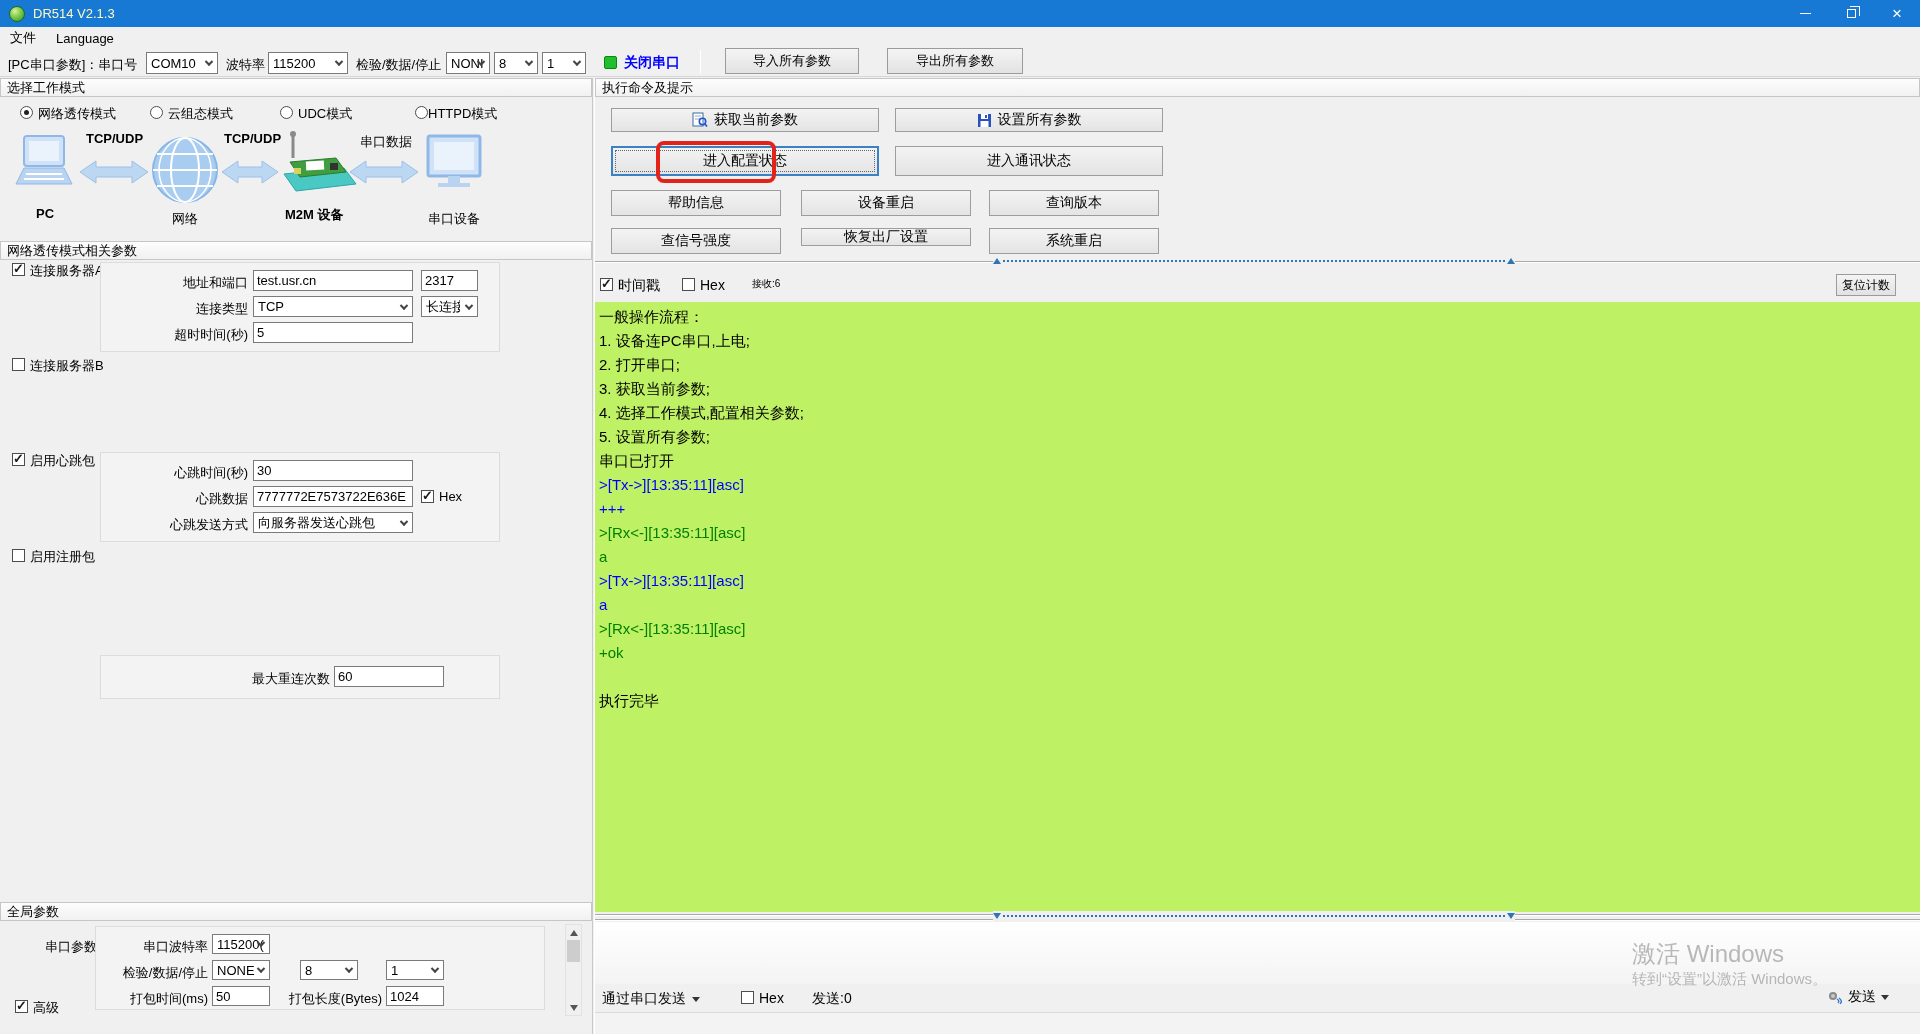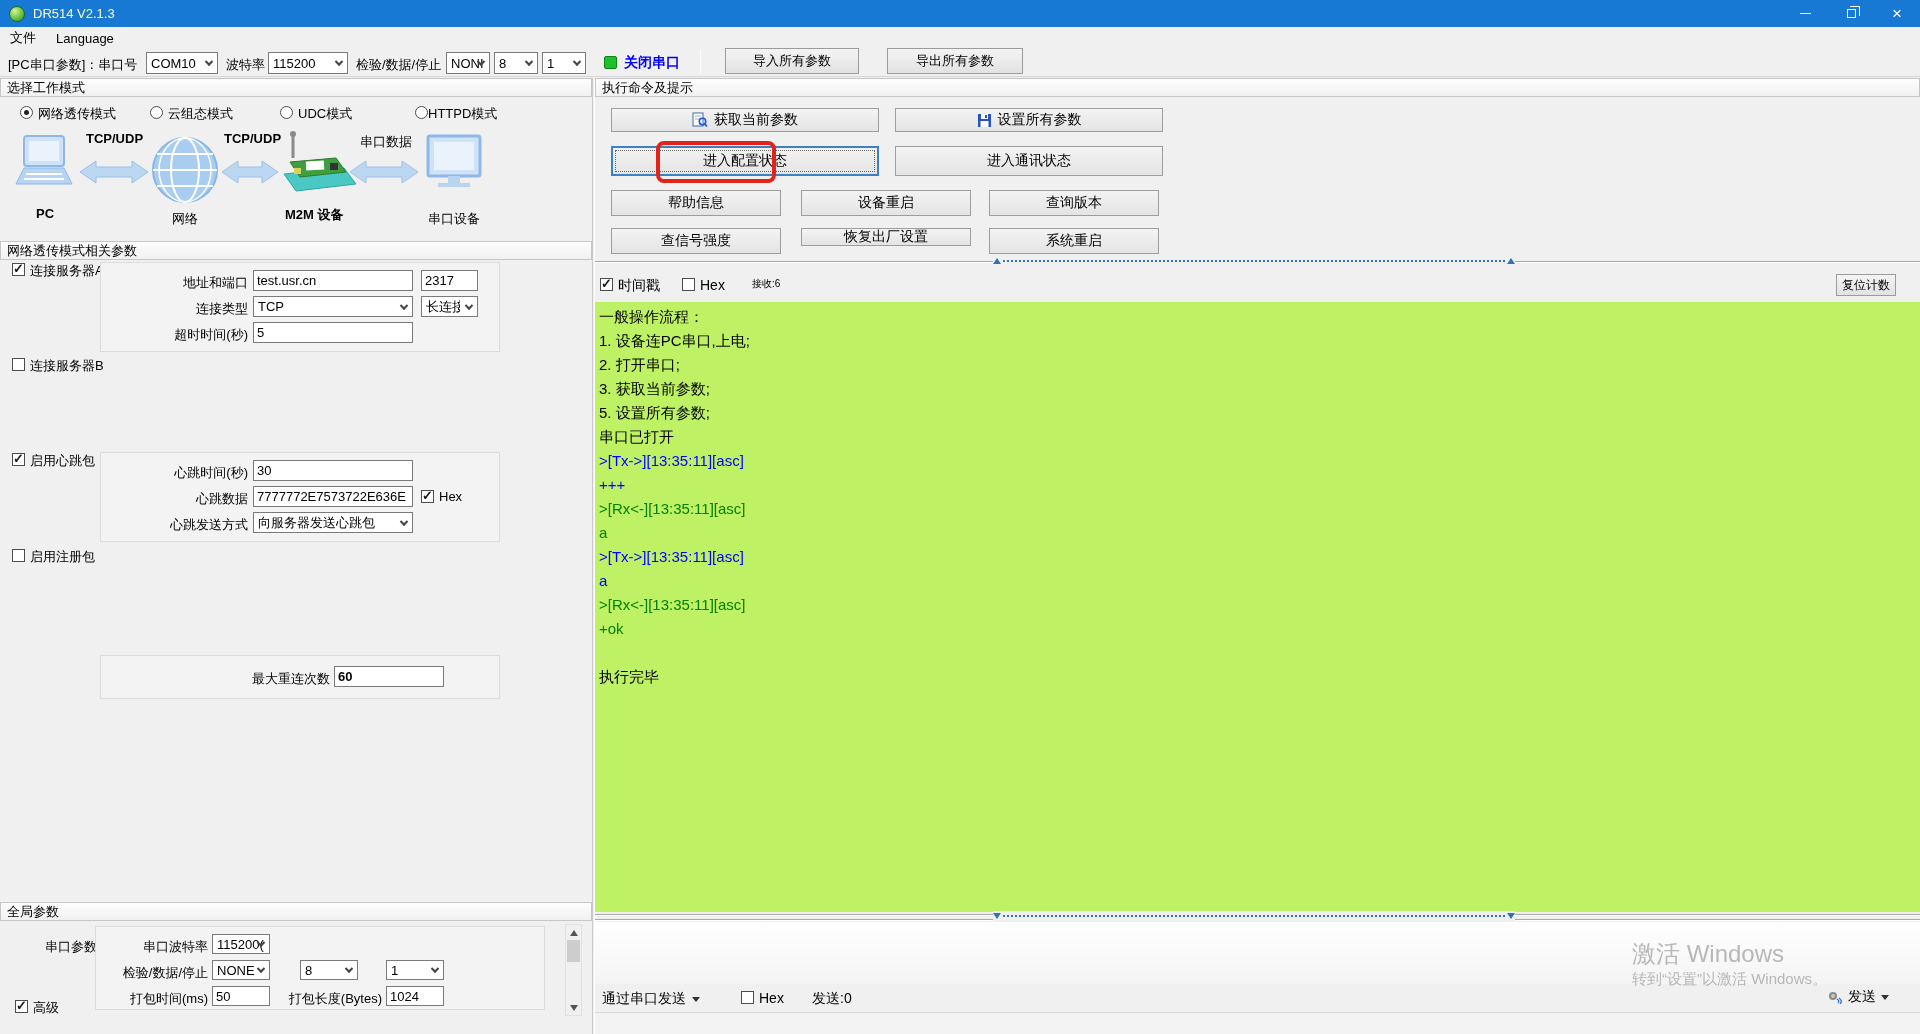--- a/index.html
+++ b/index.html
@@ -231,21 +231,21 @@
 <div class="combo" style="left:253px; top:512px; width:160px; height:21px;">
   <span class="val">向服务器发送心跳包</span>
     <span class="chev"></span>
 </div>
 
 <div class="cb" style="left:12px; top:549px;"></div>
 <div class="abs" style="left:30px; top:548px;">启用注册包</div>
 
 <div class="abs gbox" style="left:100px; top:655px; width:400px; height:44px;"></div>
 <div class="abs lblr" style="left:150px; top:670px; width:180px;">最大重连次数</div>
-<div class="abs input" style="left:334px; top:666px; width:110px; height:21px;font-weight:bold;">60</div>
+<div class="abs input" style="left:334px; top:666px; width:110px; height:21px;">60</div>
 
 <div class="abs strip" style="left:0; top:902px; width:592px; height:19px;">全局参数</div>
 <div class="abs" style="left:45px; top:938px;">串口参数</div>
 <div class="abs gbox" style="left:95px; top:926px; width:450px; height:84px;"></div>
 <div class="abs lblr" style="left:100px; top:938px; width:108px;">串口波特率</div>
 <div class="combo" style="left:212px; top:934px; width:58px; height:20px;">
   <span class="val">115200(</span>
     <span class="chev"></span>
 </div>
 <div class="abs lblr" style="left:100px; top:964px; width:108px;">检验/数据/停止</div>
@@ -323,20 +323,21 @@
 <div class="cb" style="left:682px; top:278px;"></div>
 <div class="abs" style="left:700px; top:277px; font-size:14px;">Hex</div>
 <div class="abs" style="left:752px; top:277px; font-size:10px;">接收:6</div>
 <div class="abs pushbtn" style="left:1836px; top:274px; width:60px; height:22px; font-size:12px;">复位计数</div>
 
 <div class="abs logarea" style="left:595px; top:302px; width:1325px; height:610px; padding-top:3px;">
   <div class="log-line" style="color: rgb(0, 0, 0);">一般操作流程：</div>
   <div class="log-line" style="color: rgb(0, 0, 0);">1. 设备连PC串口,上电;</div>
   <div class="log-line" style="color: rgb(0, 0, 0);">2. 打开串口;</div>
   <div class="log-line" style="color: rgb(0, 0, 0);">3. 获取当前参数;</div>
+  <div class="log-line" style="color: rgb(0, 0, 0);">4. 选择工作模式,配置相关参数;</div>
   <div class="log-line" style="color: rgb(0, 0, 0);">5. 设置所有参数;</div>
   <div class="log-line" style="color: rgb(0, 0, 0);">串口已打开</div>
   <div class="log-line" style="color: rgb(0, 0, 255);">&gt;[Tx-&gt;][13:35:11][asc]</div>
   <div class="log-line" style="color: rgb(0, 0, 255);">+++</div>
   <div class="log-line" style="color: rgb(0, 127, 0);">&gt;[Rx&lt;-][13:35:11][asc]</div>
   <div class="log-line" style="color: rgb(0, 127, 0);">a</div>
   <div class="log-line" style="color: rgb(0, 0, 255);">&gt;[Tx-&gt;][13:35:11][asc]</div>
   <div class="log-line" style="color: rgb(0, 0, 255);">a</div>
   <div class="log-line" style="color: rgb(0, 127, 0);">&gt;[Rx&lt;-][13:35:11][asc]</div>
   <div class="log-line" style="color: rgb(0, 127, 0);">+ok</div>

